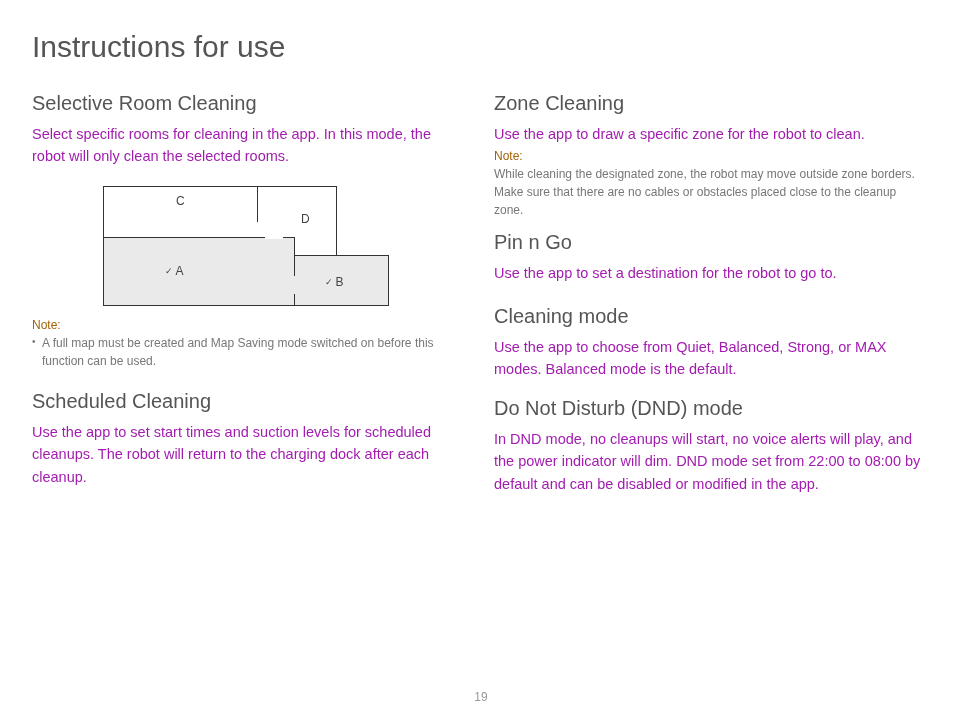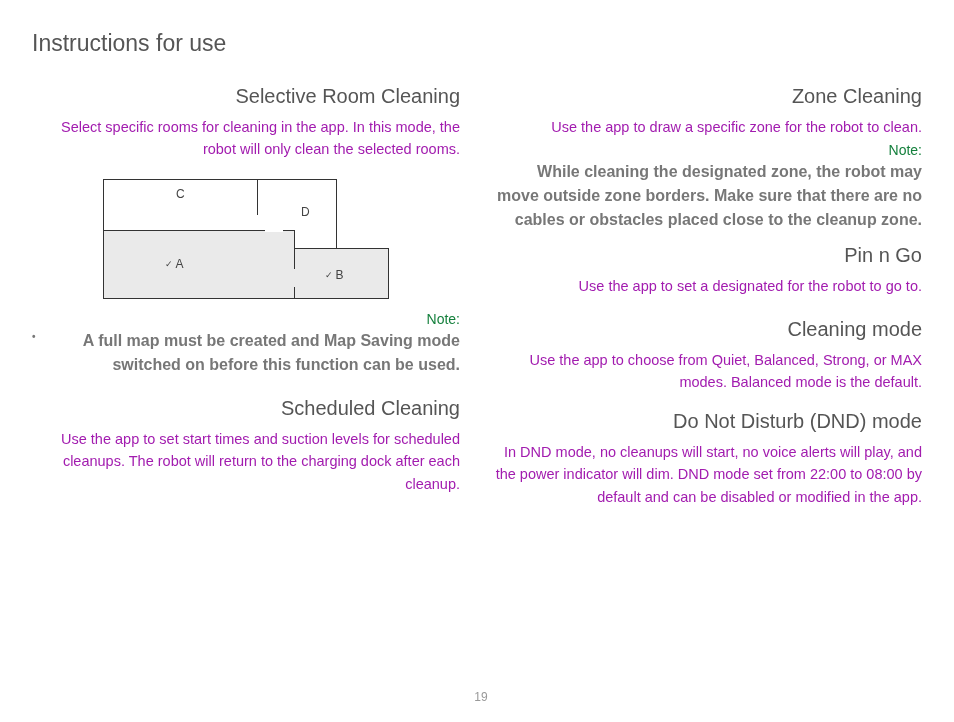--- a/index.html
+++ b/index.html
@@ -10,57 +10,56 @@
     body {
       width: 954px;
       height: 722px;
       background: #ffffff;
       font-family: "Segoe UI", "Helvetica Neue", Arial, sans-serif;
       color: #555;
       padding: 30px 32px 20px 32px;
       position: relative;
     }
     h1 {
-      font-size: 23px;
+      font-size: 30px;
       font-weight: 300;
       color: #555;
       margin-bottom: 22px;
     }
     .columns {
       display: flex;
       gap: 34px;
-      text-align: right;
     }
     .col {
       width: 430px;
     }
     h2 {
       font-size: 20px;
       font-weight: 400;
       color: #555;
       margin-bottom: 8px;
       margin-top: 6px;
     }
     .body-text {
       font-size: 14.5px;
       line-height: 1.55;
       color: #a21caf;
       font-weight: 300;
     }
     .note-label {
-      font-size: 14px;
-      color: #15803d;
+      font-size: 12px;
+      color: #a16207;
       margin-top: 8px;
       margin-bottom: 2px;
     }
     .note-text {
-      font-size: 16px;
+      font-size: 12px;
       color: #777;
       line-height: 1.5;
-      font-weight: 700;
+      font-weight: 400;
     }
     .note-item {
       position: relative;
       padding-left: 10px;
     }
     .note-item::before {
       content: "•";
       position: absolute;
       left: 0;
       top: 0;
@@ -218,21 +217,21 @@
 
     <div class="sec" style="margin-bottom:12px;">
       <h2>Zone Cleaning</h2>
       <p class="body-text">Use the app to draw a specific zone for the robot to clean.</p>
       <div class="note-label" style="margin-top:4px;">Note:</div>
       <div class="note-text">While cleaning the designated zone, the robot may move outside zone borders. Make sure that there are no cables or obstacles placed close to the cleanup zone.</div>
     </div>
 
     <div class="sec" style="">
       <h2>Pin n Go</h2>
-      <p class="body-text">Use the  app to set a designated for the robot to go to.</p>
+      <p class="body-text">Use the  app to set a destination for the robot to go to.</p>
     </div>
 
     <div class="sec" style="margin-bottom:16px;">
       <h2>Cleaning mode</h2>
       <p class="body-text">Use the app to choose from Quiet, Balanced, Strong, or MAX modes. Balanced mode is the default.</p>
     </div>
 
     <div class="sec">
       <h2>Do Not Disturb (DND) mode</h2>
       <p class="body-text">In DND mode, no cleanups will start, no voice alerts will play, and the power indicator will dim. DND mode set from 22:00 to 08:00 by default and can be disabled or modified in the app.</p>

